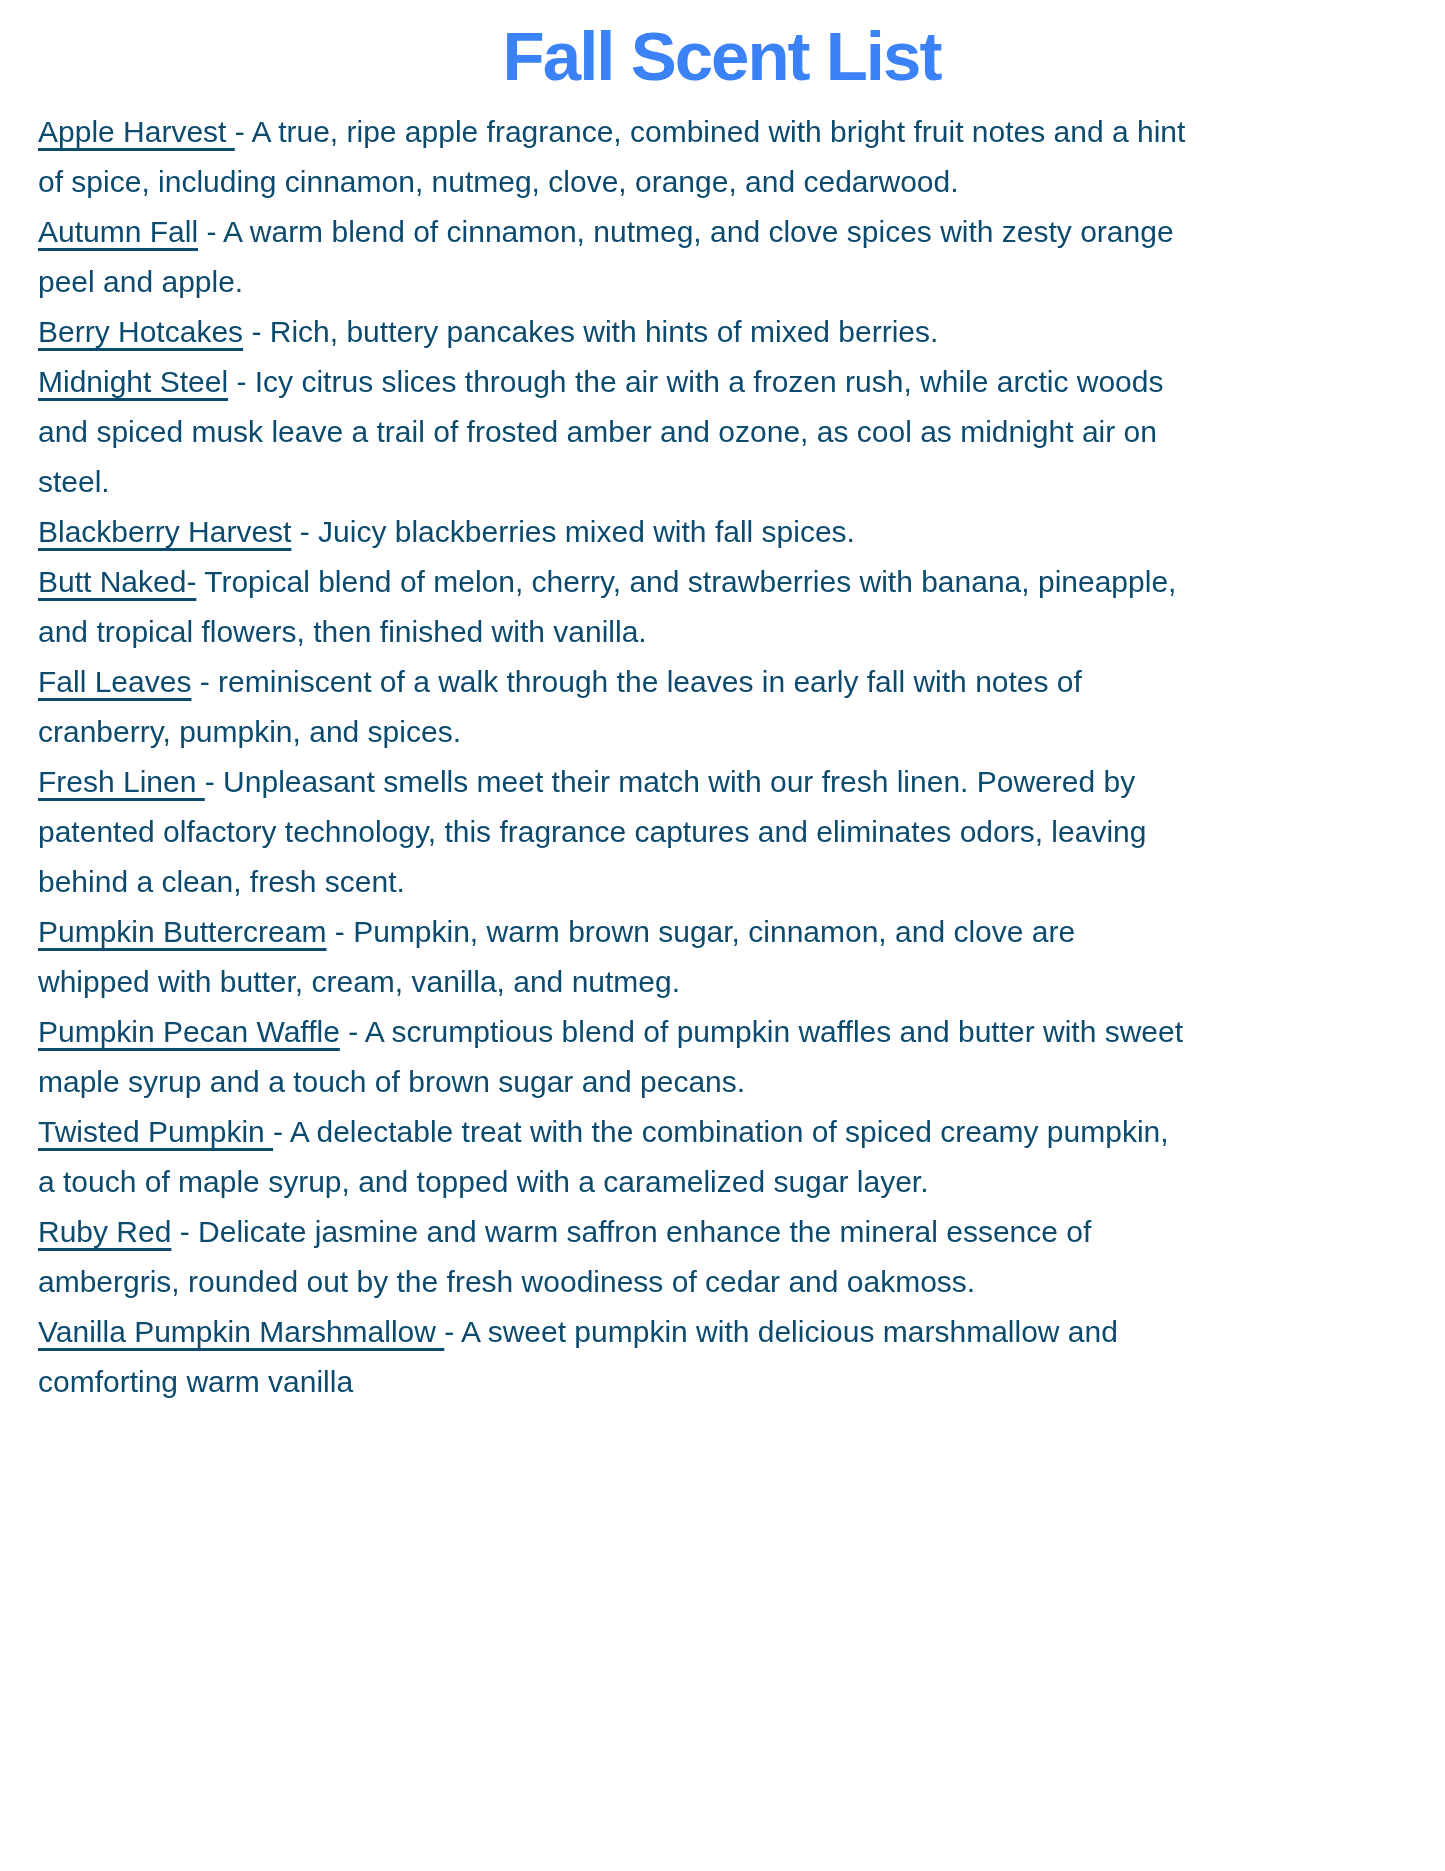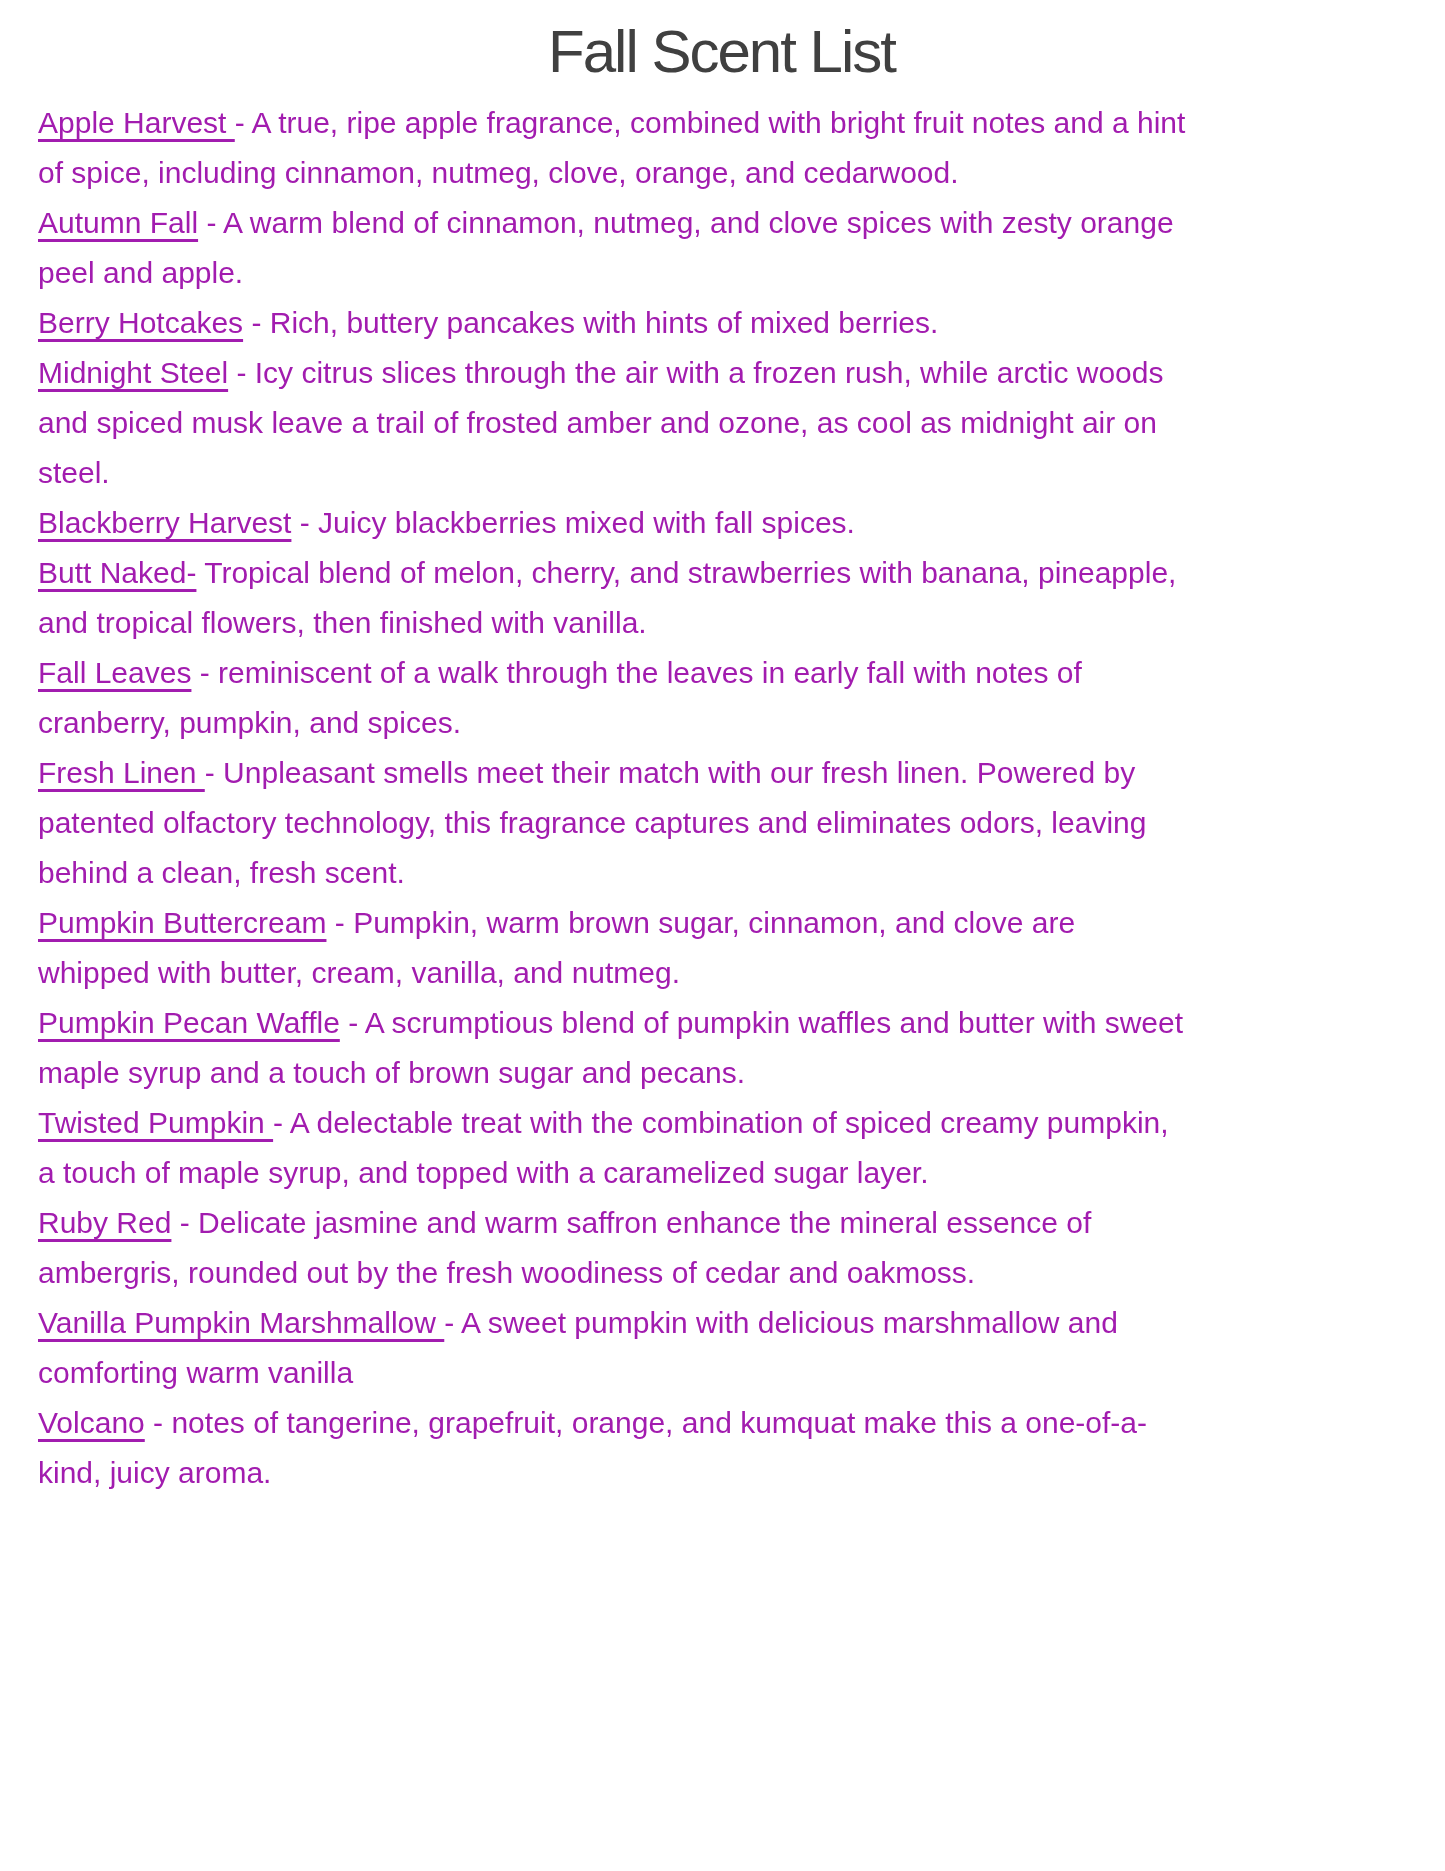--- a/index.html
+++ b/index.html
@@ -14,35 +14,35 @@
     background: #ffffff;
     box-sizing: border-box;
     padding: 16px 40px 0 38px;
     font-family: "Liberation Sans", sans-serif;
     color: #000000;
     overflow: hidden;
   }
   .title {
     margin: 6px 0 16px 0;
     text-align: center;
-    font-size: 60px;
+    font-size: 69px;
     line-height: 1.0;
-    font-weight: 400;
+    font-weight: 700;
     letter-spacing: -2px;
-    color: #404040;
+    color: #3b82f6;
   }
   .scent-list {
     max-width: 1150px;
   }
   .entry {
     margin: 0;
     font-size: 30px;
     line-height: 50px;
     white-space: pre-wrap;
-    color: #a21caf;
+    color: #0c4a6e;
   }
   .scent-name {
     text-decoration: underline;
     text-decoration-thickness: 2.5px;
     text-underline-offset: 6px;
   }
 </style>
 </head>
 <body>
 
@@ -72,16 +72,15 @@
     <p class="entry"><span class="scent-name">Pumpkin Buttercream</span><span> - </span><span>Pumpkin, warm brown sugar, cinnamon, and clove are whipped with butter, cream, vanilla, and nutmeg.</span></p>
 
     <p class="entry"><span class="scent-name">Pumpkin Pecan Waffle</span><span> - </span><span>A scrumptious blend of pumpkin waffles and butter with sweet maple syrup and a touch of brown sugar and pecans.</span></p>
 
     <p class="entry"><span class="scent-name">Twisted Pumpkin </span><span>- </span><span>A delectable treat with the combination of spiced creamy pumpkin, a touch of maple syrup, and topped with a caramelized sugar layer.</span></p>
 
     <p class="entry"><span class="scent-name">Ruby Red</span><span> - </span><span>Delicate jasmine and warm saffron enhance the mineral essence of ambergris, rounded out by the fresh woodiness of cedar and oakmoss.</span></p>
 
     <p class="entry"><span class="scent-name">Vanilla Pumpkin Marshmallow </span><span>- </span><span>A sweet pumpkin with delicious marshmallow and comforting warm vanilla</span></p>
 
-    <p class="entry"><span class="scent-name">Volcano</span><span> - </span><span>notes of tangerine, grapefruit, orange, and kumquat make this a one-of-a-kind, juicy aroma.</span></p>
 
   </div>
 </div>
 
 </body></html>

